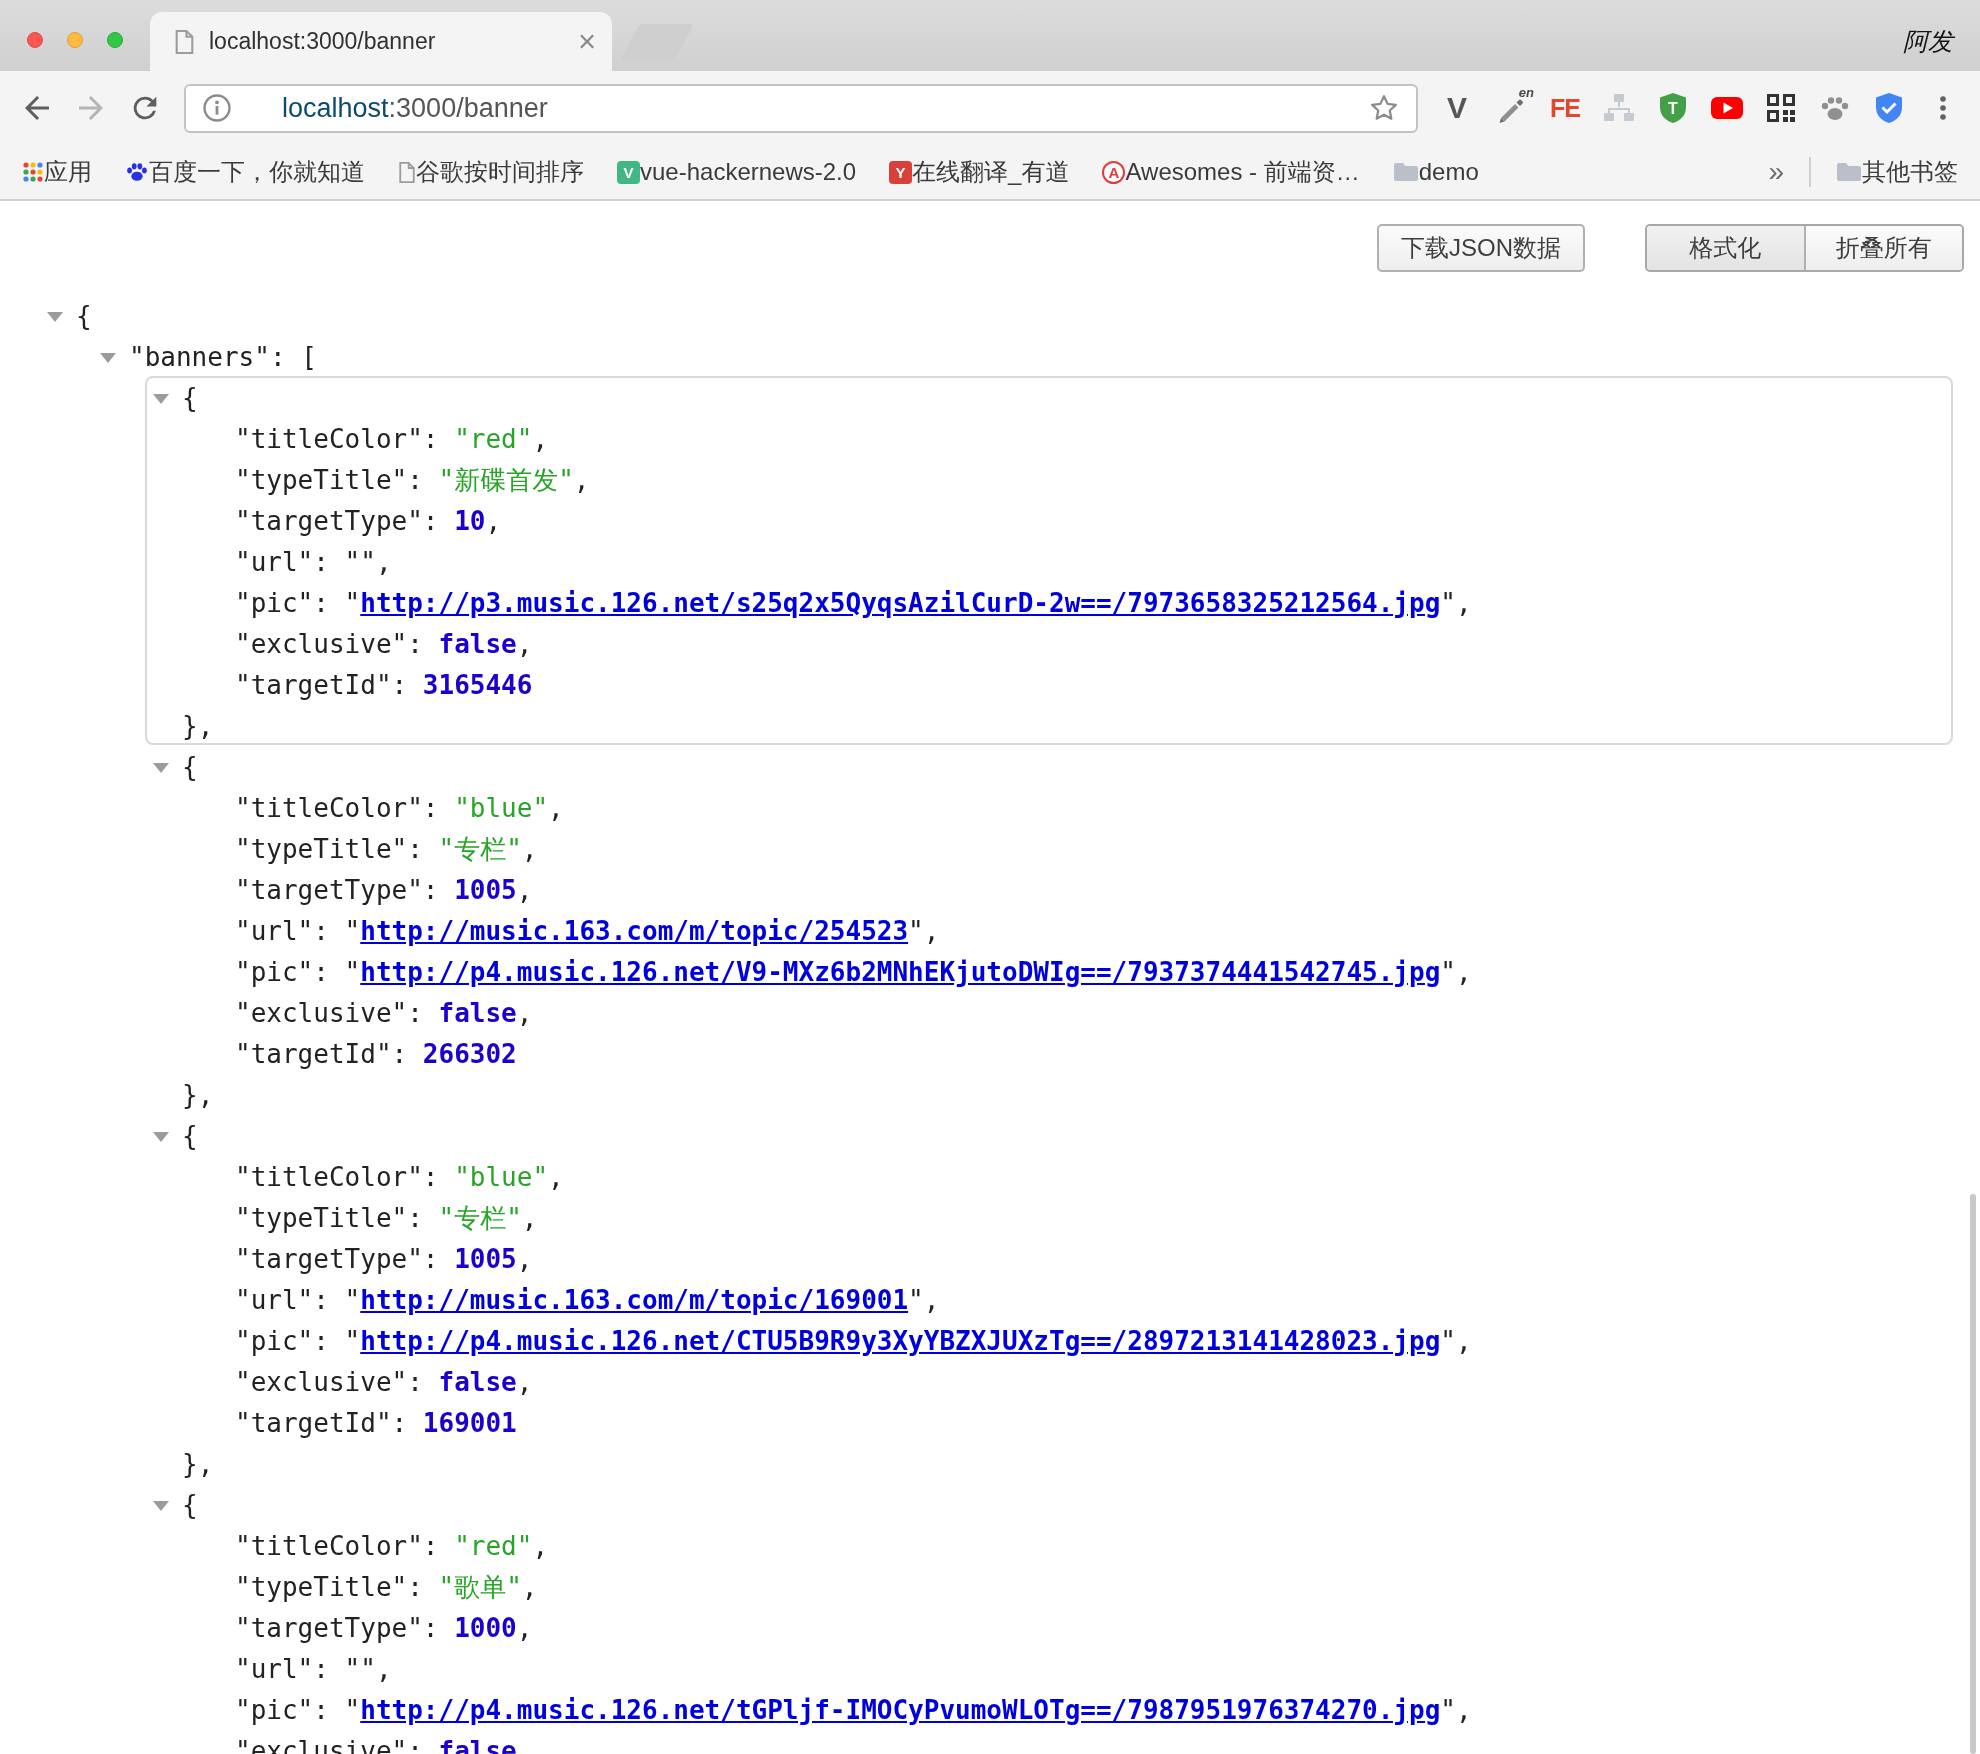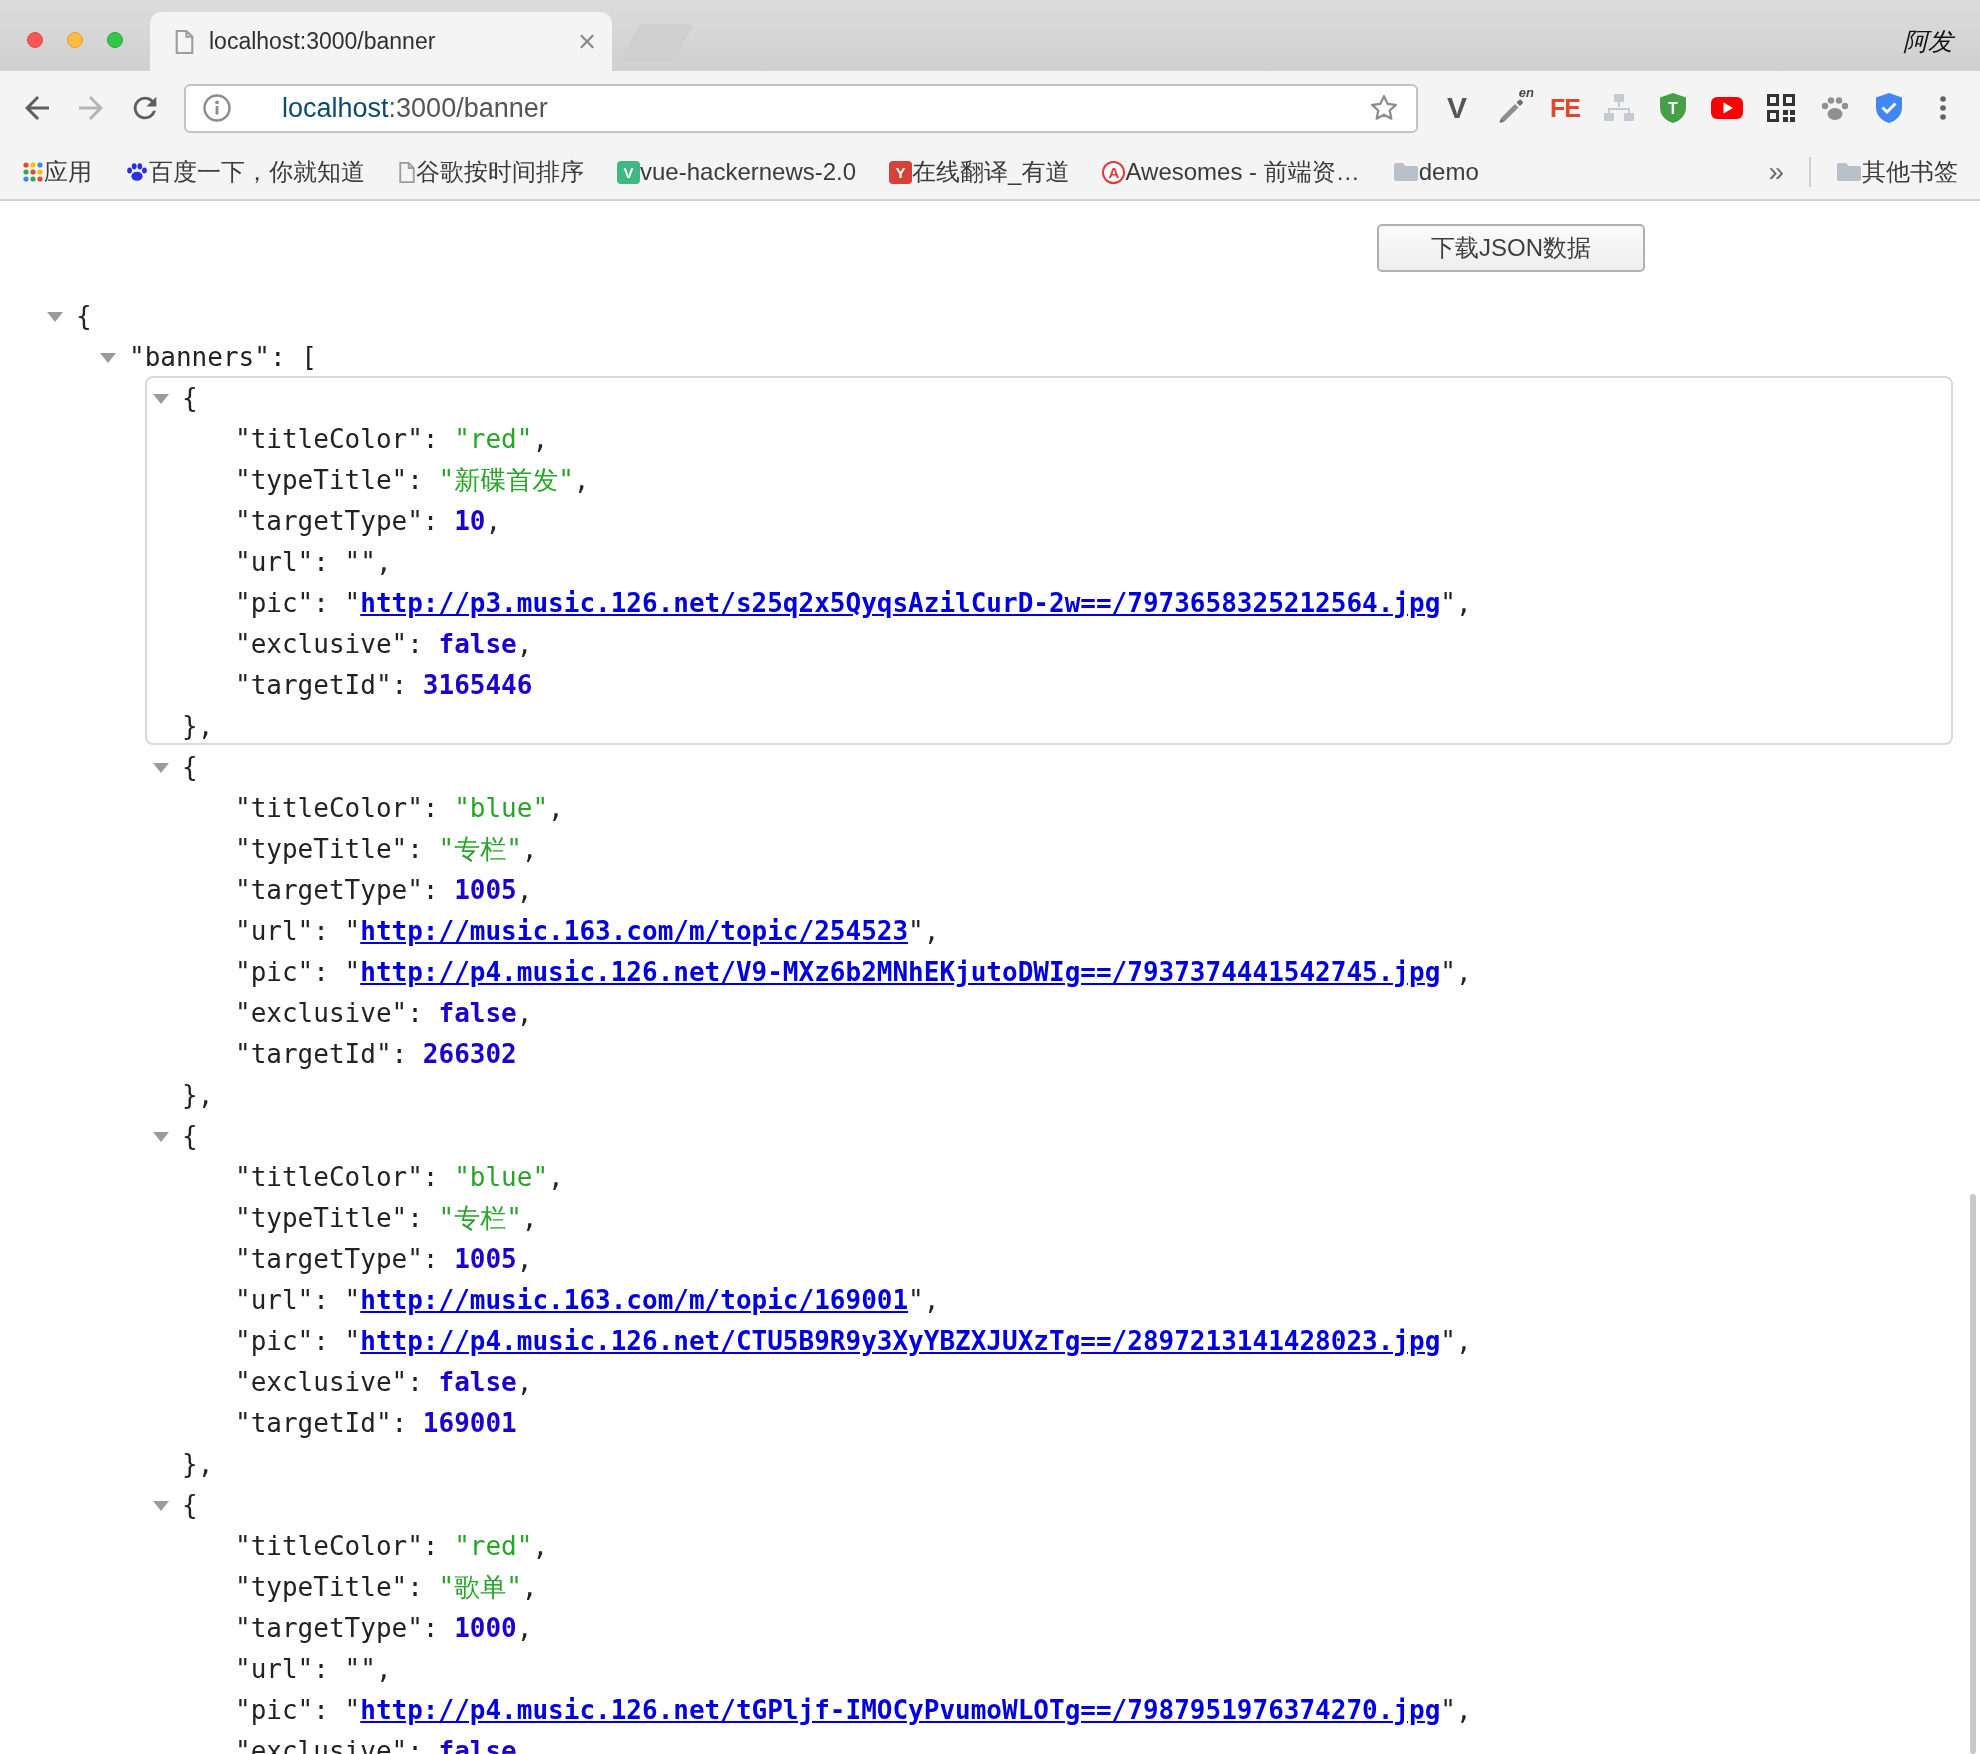--- a/index.html
+++ b/index.html
@@ -36,21 +36,21 @@
   .circ{display:inline-flex;align-items:center;justify-content:center;width:23px;height:23px;border-radius:50%;background:#fff;border:2px solid #e4393c;color:#e4393c;font-weight:bold;font-size:15px;flex:0 0 auto;}
 
   
   .bookbar{position:absolute;top:145px;left:0;right:0;height:56px;background:#f4f4f4;border-bottom:2px solid #d2d2d2;display:flex;align-items:center;padding:0 22px;gap:33px;font-size:24px;color:#3b3b3b;}
   .bm{display:flex;align-items:center;white-space:nowrap;cursor:default;}
   .bm-overflow{margin-left:auto;font-size:28px;color:#6a6a6a;}
   .bm-divider{width:2px;height:30px;background:#cfcfcf;margin:0 -8px;}
 
   
   .page{position:absolute;top:201px;left:0;right:0;bottom:0;background:#fff;overflow:hidden;}
-  .btn-download{position:absolute;left:1377px;top:23px;width:268px;height:48px;background:linear-gradient(#fbfbfb,#eeeeee);border:2px solid #b0b0b0;border-radius:5px;display:flex;align-items:center;justify-content:center;font-size:24px;color:#3e3e3e;}
+  .btn-download{position:absolute;left:1377px;top:23px;width:208px;height:48px;background:linear-gradient(#fbfbfb,#eeeeee);border:2px solid #b0b0b0;border-radius:5px;display:flex;align-items:center;justify-content:center;font-size:24px;color:#3e3e3e;}
   .btn-group{position:absolute;left:1645px;top:23px;width:319px;height:48px;border:2px solid #a8a8a8;border-radius:5px;display:flex;overflow:hidden;}
   .btn-seg{flex:1;display:flex;align-items:center;justify-content:center;font-size:24px;color:#3e3e3e;background:linear-gradient(#fbfbfb,#eeeeee);}
   .btn-seg.active{background:linear-gradient(#f2f2f2,#e3e3e3);}
   .btn-seg + .btn-seg{border-left:2px solid #b0b0b0;}
 
   
   .json-tree{position:absolute;left:0;right:0;top:95px;font-family:"DejaVu Sans Mono",monospace;font-size:26px;line-height:41px;color:#222;}
   .jgroup{position:relative;}
   .jgroup.boxed::after{content:"";position:absolute;left:145px;right:27px;top:-2px;bottom:2px;border:2px solid #d9d9d9;border-radius:8px;pointer-events:none;}
   .jline{position:relative;height:41px;white-space:pre;}
@@ -262,20 +262,24 @@
   <div class="bm">
     <svg width="26" height="22" viewBox="0 0 26 22">
         <path d="M1 4c0-1.1.9-2 2-2h7l2.5 3H23c1.1 0 2 .9 2 2v11c0 1.1-.9 2-2 2H3c-1.1 0-2-.9-2-2z" fill="#b9c0c9"></path>
       </svg>
     <span>其他书签</span>
   </div>
 </div>
 
 <div class="page">
   <div class="btn-download">下载JSON数据</div>
+  <div class="btn-group">
+    <span class="btn-seg active">格式化</span>
+    <span class="btn-seg">折叠所有</span>
+  </div>
 
   <div class="json-tree">
       <div class="jgroup">
         <div class="jline" style="padding-left: 76px;"><span class="jtoggle" style="left: 47px;"></span><span class="seg-p">{</span></div>
         <div class="jline" style="padding-left: 129px;"><span class="jtoggle" style="left: 100px;"></span><span class="seg-p">"banners": [</span></div>
       </div>
       <div class="jgroup boxed">
         <div class="jline" style="padding-left: 182px;"><span class="jtoggle" style="left: 153px;"></span><span class="seg-p">{</span></div>
         <div class="jline" style="padding-left: 235px;"><span class="seg-p">"titleColor": </span><span class="seg-s">"red"</span><span class="seg-p">,</span></div>
         <div class="jline" style="padding-left: 235px;"><span class="seg-p">"typeTitle": </span><span class="seg-s">"新碟首发"</span><span class="seg-p">,</span></div>

